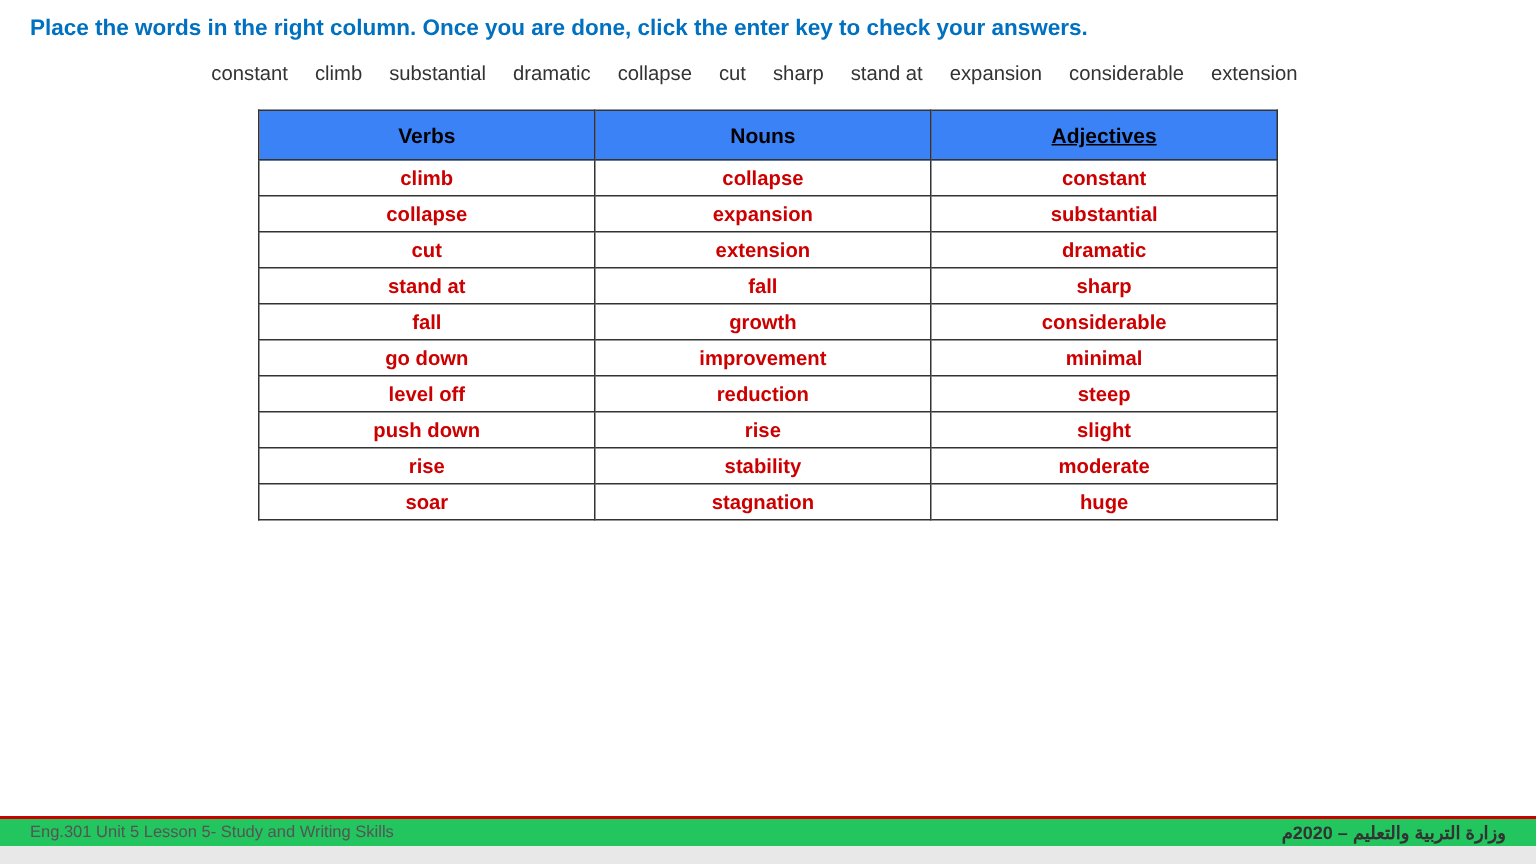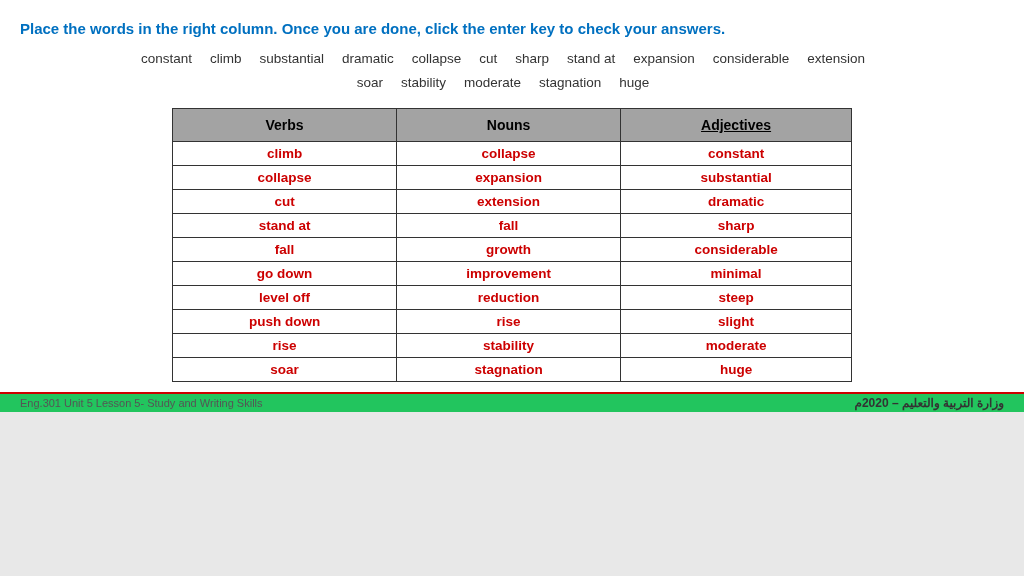--- a/index.html
+++ b/index.html
@@ -8,23 +8,23 @@
       height: 576px;
       background: #e8e8e8;
       font-family: Arial, sans-serif;
       font-size: 14px;
       overflow: hidden;
       position: relative;
     }
 
     .main-container {
       width: 1024px;
-      height: 392px;
+      height: 544px;
       background: white;
-      padding: 20px 20px;
+      padding: 10px 20px;
     }
 
     .instruction {
       color: #0070c0;
       font-weight: bold;
       font-size: 15px;
       margin-bottom: 10px;
     }
 
     .word-bank {
@@ -49,21 +49,21 @@
       border-collapse: collapse;
       width: 680px;
     }
 
     table th {
       border: 1.5px solid #333;
       padding: 8px 20px;
       text-align: center;
       font-weight: bold;
       font-size: 14px;
-      background: #a3a3a3;
+      background: #3b82f6;
     }
 
     table td {
       border: 1.5px solid #333;
       padding: 4px 20px;
       text-align: center;
       color: #cc0000;
       font-weight: bold;
       font-size: 13.5px;
       vertical-align: top;
@@ -92,21 +92,20 @@
     }
   </style>
 </head>
 <body>
 
 <div class="main-container">
   <p class="instruction">Place the words in the right column. Once you are done, click the enter key to check your answers.</p>
 
   <div class="word-bank">
     <div id="wb-row1"><span>constant</span><span>climb</span><span>substantial</span><span>dramatic</span><span>collapse</span><span>cut</span><span>sharp</span><span>stand at</span><span>expansion</span><span>considerable</span><span>extension</span></div>
-    <div id="wb-row3"><span>soar</span><span>stability</span><span>moderate</span><span>stagnation</span><span>huge</span></div>
   </div>
 
   <div class="table-container">
     <table>
       <thead>
         <tr>
           <th class="col-verbs">Verbs</th>
           <th class="col-nouns">Nouns</th>
           <th class="col-adjectives">Adjectives</th>
         </tr>

